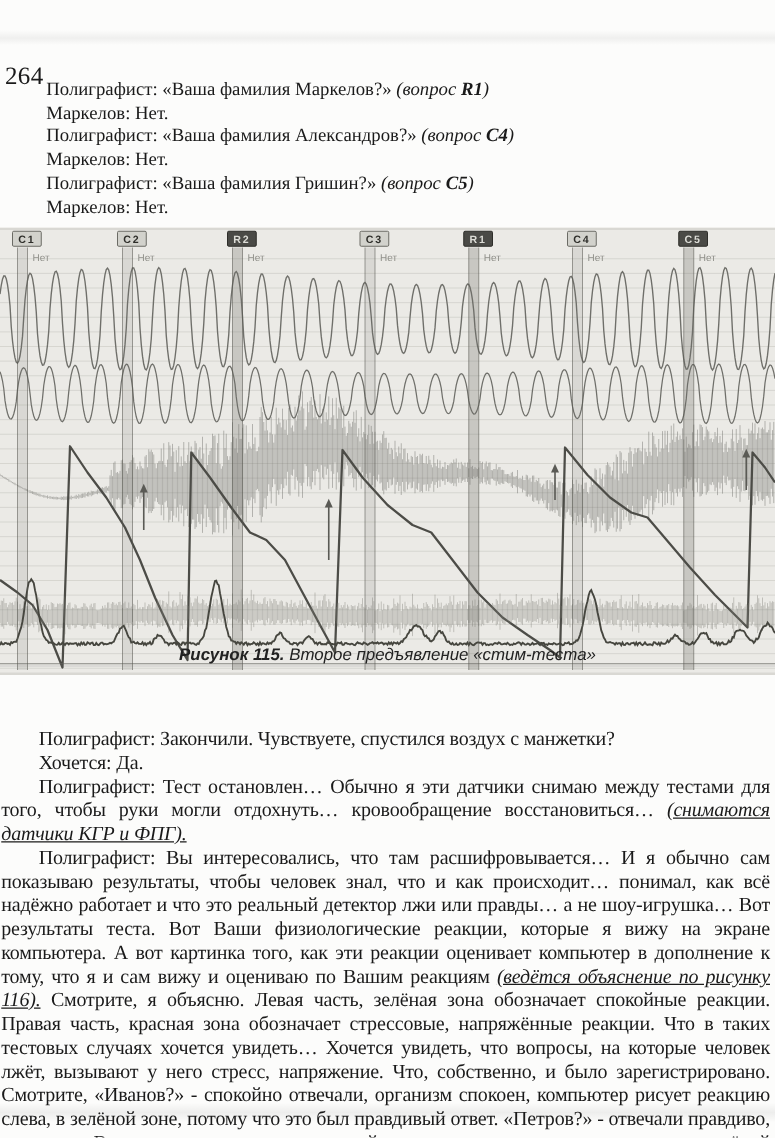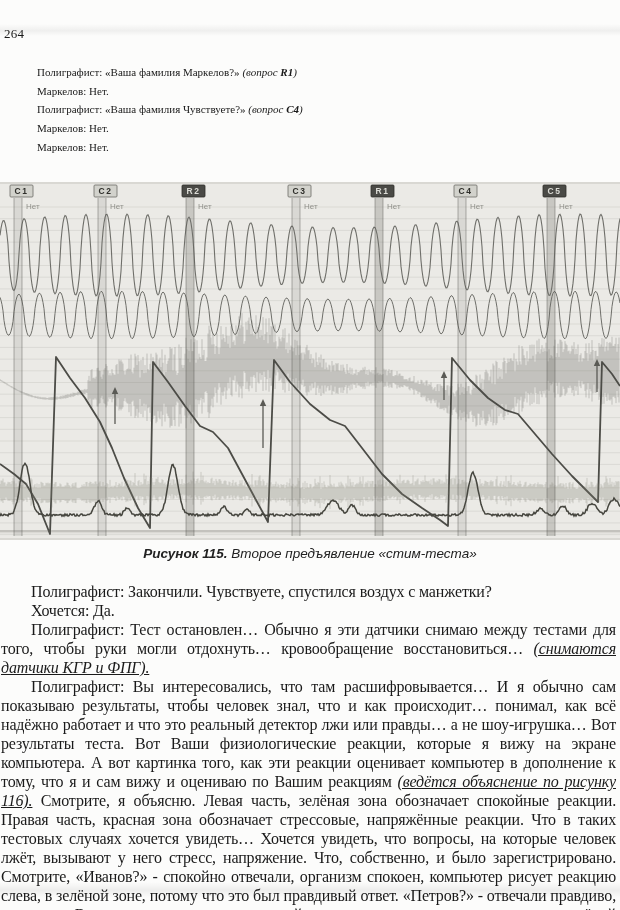--- a/index.html
+++ b/index.html
@@ -12,56 +12,57 @@
     content:""; position:absolute; left:0; top:24px; width:620px; height:12px;
     background:linear-gradient(to bottom, rgba(0,0,0,0) 0%, rgba(0,0,0,0.05) 55%, rgba(0,0,0,0) 100%);
     pointer-events:none;
   }
   body::after { 
     content:""; position:absolute; left:0; top:882px; width:620px; height:16px;
     background:linear-gradient(to bottom, rgba(0,0,0,0) 0%, rgba(0,0,0,0.06) 50%, rgba(0,0,0,0) 100%);
     pointer-events:none;
   }
   .page-num {
-    position:absolute; left:4px; top:26px; font-size:13px; letter-spacing:0.3px;
+    position:absolute; left:4px; top:50px; font-size:20px; letter-spacing:0.3px;
   }
   .top-dialogue {
     position:absolute; left:37px; top:63px; right:6px;
-    font-size:11px; line-height:18.7px;
+    font-size:15px; line-height:18.7px;
   }
   .top-dialogue p { margin:0; }
   .q { font-style:italic; }
   .q b { font-style:italic; }
   .figure-wrap {
     position:absolute; left:0; top:182px; width:612px; height:358px;
   }
   .figure-wrap svg { display:block; }
   .caption {
-    position:absolute; left:0; top:546px; width:620px; text-align:center;
+    position:absolute; left:0; top:516px; width:620px; text-align:center;
     font-family:"Liberation Sans", sans-serif; font-size:13.5px; color:#222;
   }
   .caption .cb { font-weight:bold; font-style:italic; }
   .caption .cr { font-style:italic; }
   .body-text {
     position:absolute; left:1px; right:4px; top:582px;
     font-size:16px; line-height:19px; text-align:justify; letter-spacing:-0.15px;
   }
   .body-text p { margin:0; text-indent:30px; }
   .body-text i { font-style:italic;text-decoration:underline; }
 </style>
 </head>
 <body>
 
 <div class="page-num">264</div>
 
 <div class="top-dialogue">
   <p><span>Полиграфист: «Ваша фамилия Маркелов?» </span><span class="q"><span>(вопрос </span><b>R1</b><span>)</span></span></p>
   <p><span>Маркелов: Нет.</span></p>
-  <p><span>Полиграфист: «Ваша фамилия Чувствуете?» </span><span class="q"><span>(вопрос </span><b>C4</b><span>)</span></span></p>
+  <p><span>Полиграфист: «Ваша фамилия Александров?» </span><span class="q"><span>(вопрос </span><b>C4</b><span>)</span></span></p>
   <p><span>Маркелов: Нет.</span></p>
+  <p><span>Полиграфист: «Ваша фамилия Гришин?» </span><span class="q"><span>(вопрос </span><b>C5</b><span>)</span></span></p>
   <p><span>Маркелов: Нет.</span></p>
 </div>
 
 <div class="figure-wrap">
   <svg id="chart-svg" width="620" height="358" viewBox="0 0 620 358">
       <rect x="0" y="0" width="620" height="358" fill="#ebeae6"></rect>
       <rect x="0" y="0" width="620" height="2" fill="#d9d8d3"></rect>
       <rect x="0" y="356" width="620" height="2" fill="#d9d8d3"></rect>
       <line x1="0" y1="25.0" x2="620" y2="25.0" stroke="rgba(130,130,122,0.22)" stroke-width="0.7"></line>
       <line x1="0" y1="36.7" x2="620" y2="36.7" stroke="rgba(130,130,122,0.22)" stroke-width="0.7"></line>

